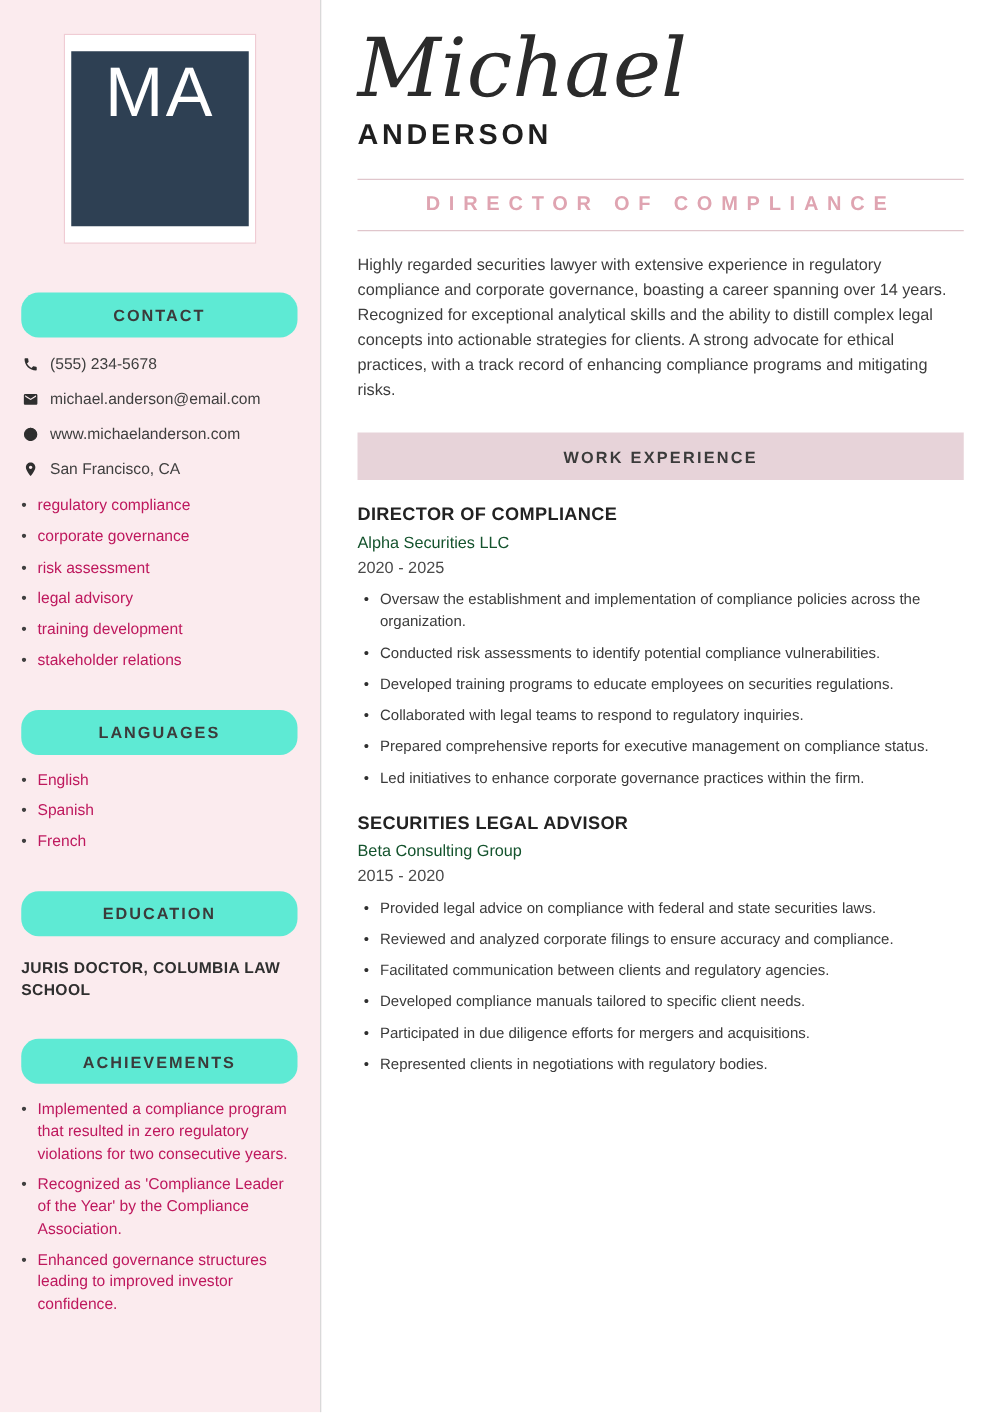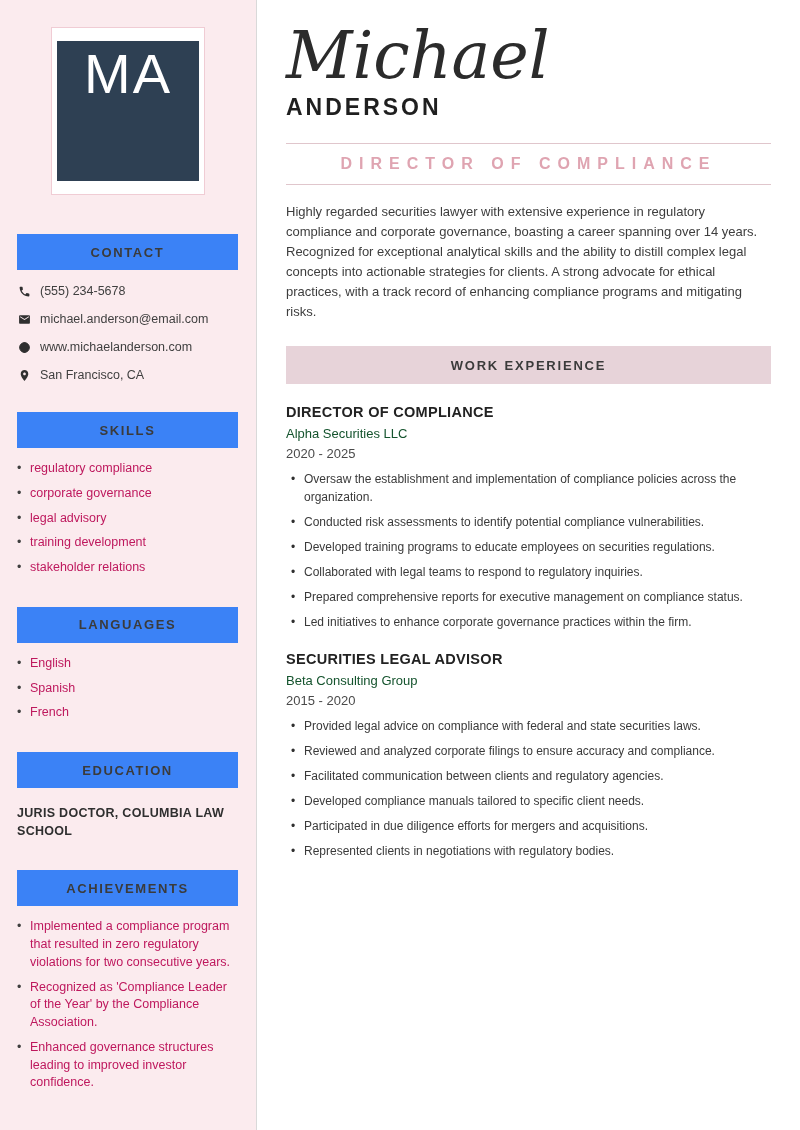--- a/index.html
+++ b/index.html
@@ -34,25 +34,26 @@
   }
   .monogram-text {
     color: #ffffff;
     font-size: 56px;
     letter-spacing: 2px;
     font-weight: 400;
   }
   .side-band {
     margin: 0 18px 0 17px;
     height: 36px;
-    background: #3b82f6;
+    background: #5eead4;
     display: flex; align-items: center; justify-content: center;
     font-size: 13px; font-weight: bold;
     letter-spacing: 1.6px;
     color: #3b3b3b;
+    border-radius: 14px;
   }
   .side-band.mt { margin-top: 30px; }
   .contact-band { margin-top: 39px; }
 
   .contact-list { margin: 14px 18px 0 17px; }
   .contact-row {
     display: flex; align-items: center;
     margin-bottom: 14px;
     font-size: 12.5px; color: #3f3f3f;
   }
@@ -202,24 +203,24 @@
       <div class="contact-row">
         <span class="icon">
           <svg viewBox="0 0 24 24">
               <path d="M12 2C8.13 2 5 5.13 5 9c0 5.25 7 13 7 13s7-7.75 7-13c0-3.87-3.13-7-7-7zm0 9.5c-1.38 0-2.5-1.12-2.5-2.5S10.62 6.5 12 6.5s2.5 1.12 2.5 2.5-1.12 2.5-2.5 2.5z"></path>
             </svg>
         </span>
         <span class="contact-text">San Francisco, CA</span>
       </div>
     </div>
 
-    <div class="side-band mt">SKILLS</div>
     <ul class="side-list">
       <li>regulatory compliance</li>
       <li>corporate governance</li>
+      <li>risk assessment</li>
       <li>legal advisory</li>
       <li>training development</li>
       <li>stakeholder relations</li>
     </ul>
 
     <div class="side-band mt">LANGUAGES</div>
     <ul class="side-list">
       <li>English</li>
       <li>Spanish</li>
       <li>French</li>

